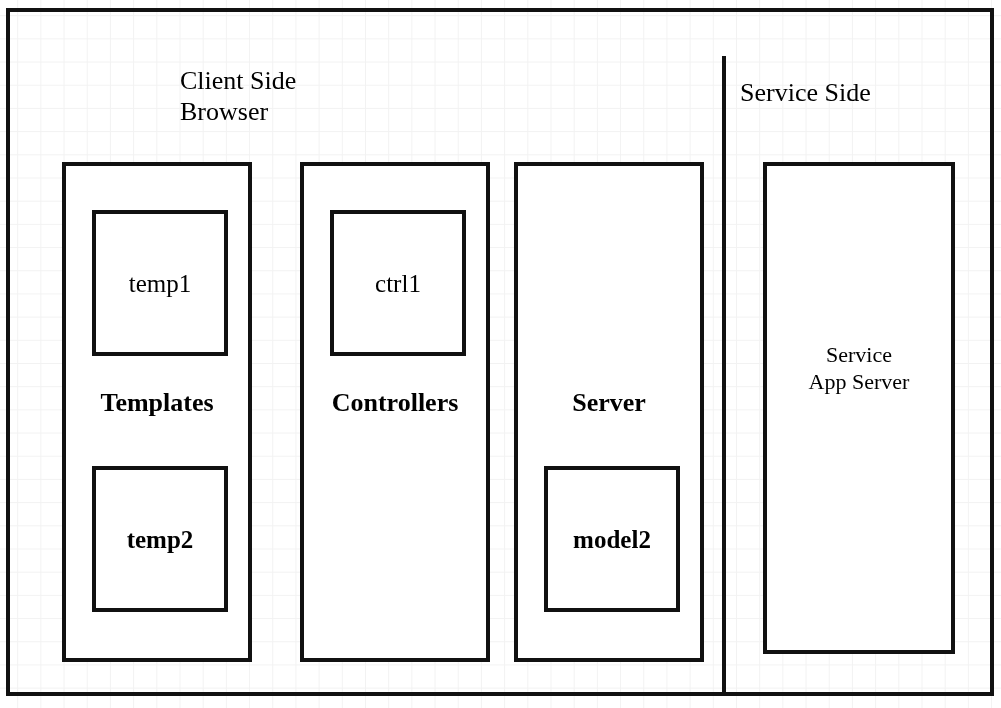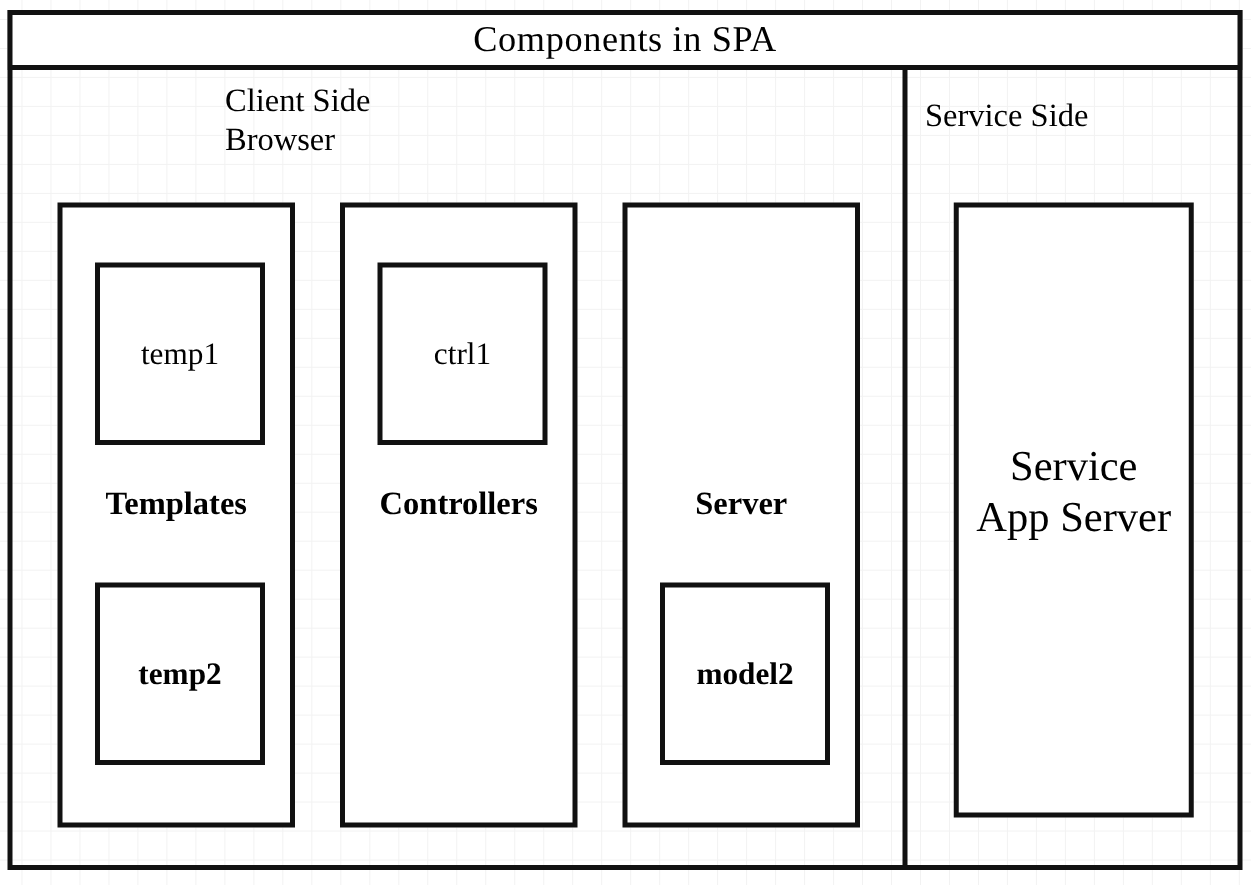--- a/index.html
+++ b/index.html
@@ -113,23 +113,24 @@
 
   
   .component-column {
     position: absolute;
     top: 162px;
     width: 190px;
     height: 500px;
     border: 4px solid #111111;
     background: #ffffff;
     box-sizing: border-box;
+    margin-left: 16px;
   }
   #column-templates   { left: 46px; }
-  #column-controllers { left: 272px; }
+  #column-controllers { left: 284px; }
   #column-models      { left: 498px; }
 
   .inner-box {
     position: absolute;
     left: 26px;
     width: 136px;
     height: 146px;
     border: 4px solid #111111;
     background: #ffffff;
     box-sizing: border-box;
@@ -164,38 +165,35 @@
     top: 162px;
     width: 192px;
     height: 492px;
     border: 4px solid #111111;
     background: #ffffff;
     box-sizing: border-box;
   }
   #server-box-label {
     position: absolute;
     left: 0;
-    top: 187px;
+    top: 176px;
     width: 100%;
     text-align: center;
-    font-size: 34px;
+    font-size: 22px;
     line-height: 1.22;
     white-space: pre-line;
   }
 </style>
 </head>
 <body>
 
 <div id="diagram-canvas">
 
   <div id="outer-frame" class="box"></div>
 
-  <div id="title-bar">
-    <span class="title-text">Components in SPA</span>
-  </div>
 
   <div id="panel-divider"></div>
 
   <div id="client-panel"></div>
 
   <div id="client-heading" class="panel-heading">Client Side
 Browser</div>
 
   <div id="column-templates" class="component-column">
     <div class="inner-box top">

